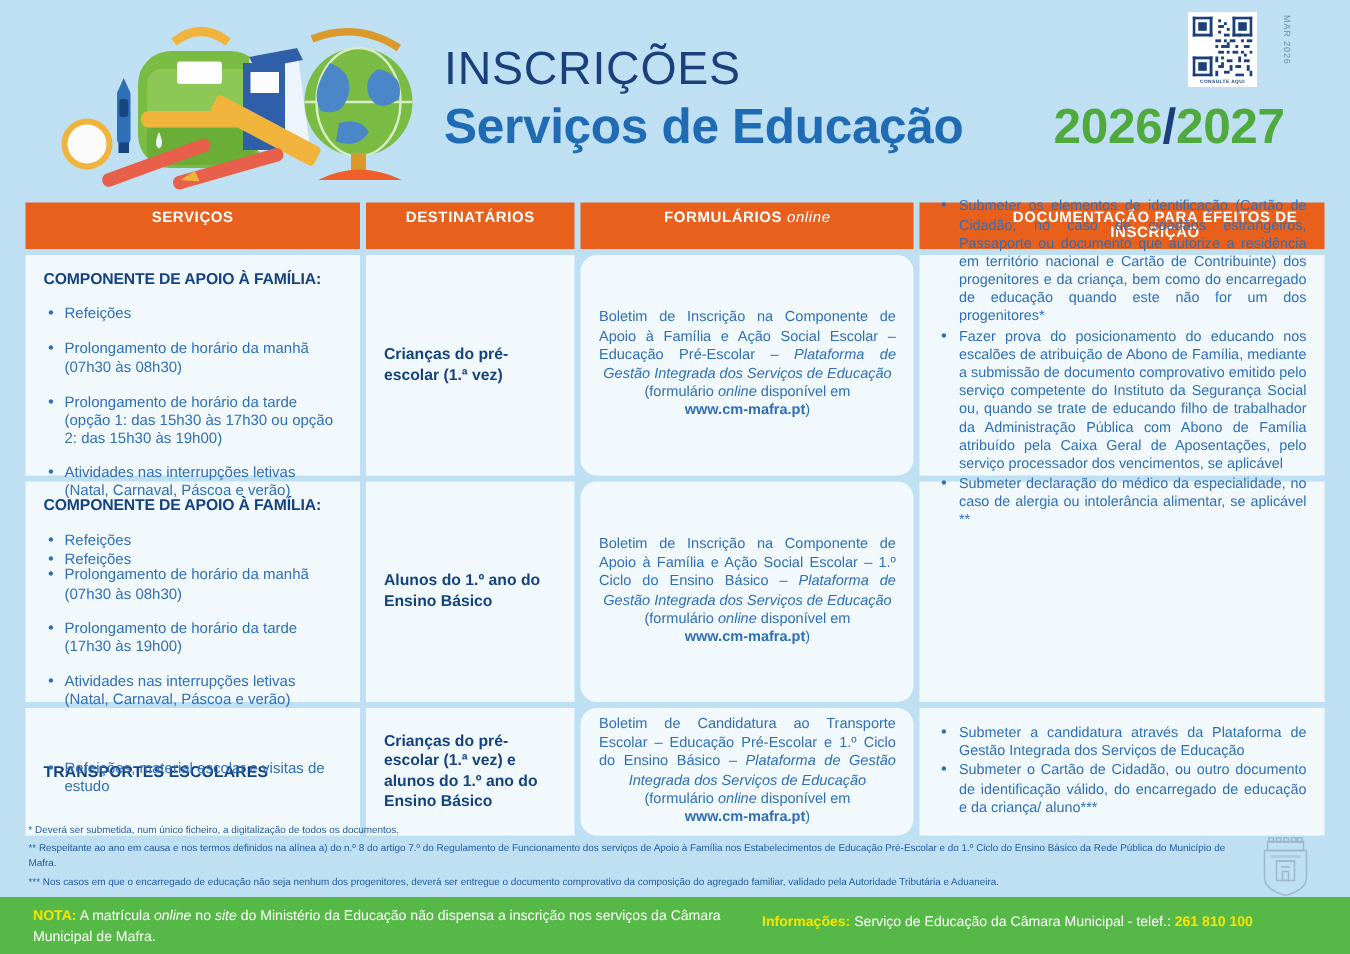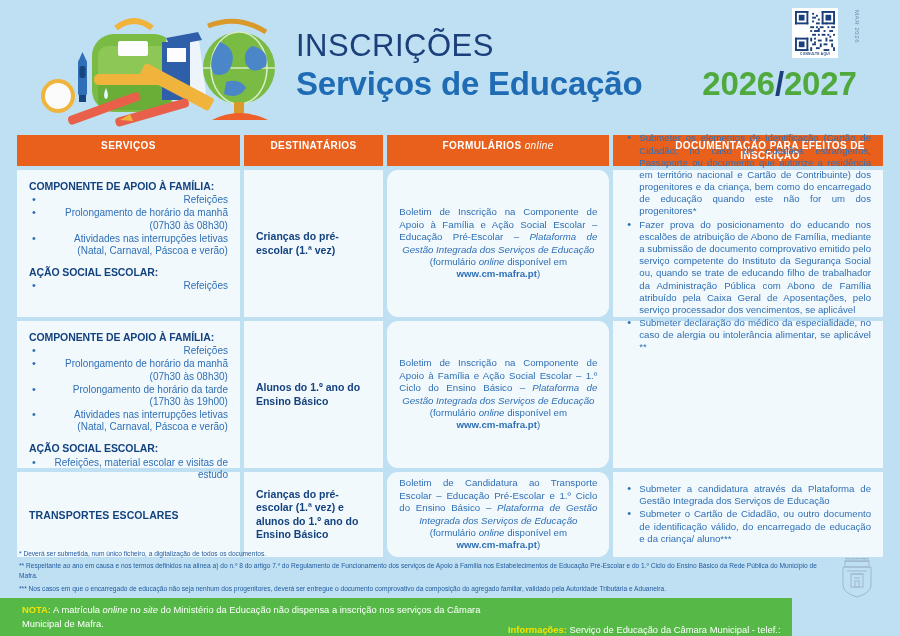--- a/index.html
+++ b/index.html
@@ -146,22 +146,21 @@
   }
   .cat2 { margin-top: 9px; }
 
   ul.bul { list-style: none; margin: 1px 0 0 0; }
   ul.bul li {
     position: relative;
     font-size: 10px;
     line-height: 1.22;
     color: #2f6fb5;
     padding-left: 14px;
-    margin-top: 1px;
-    text-align: right;
+    margin-top: 11px;
   }
   ul.bul li::before {
     content: "•";
     position: absolute;
     left: 3px; top: -1px;
     font-size: 11px;
     color: #2f6fb5;
   }
 
   .dest {
@@ -219,41 +218,40 @@
   .crest {
     position: absolute;
     right: 26px; top: 558px;
     width: 34px; height: 40px;
   }
 
   
   .greenbar {
     position: absolute;
     left: 0; bottom: 0;
-    width: 792px; height: 38px;
+    width: 900px; height: 38px;
     background: #56b947;
     display: flex;
     align-items: center;
   }
   .note-left {
     position: absolute;
     left: 22px; top: 5px;
     width: 470px;
     font-size: 9.4px;
     color: #ffffff;
     line-height: 1.45;
   }
   .note-left b { color: #f5e400; }
   .note-left .it { font-style: italic; }
   .info-right {
     position: absolute;
     left: 508px; top: 10px;
     font-size: 9.4px;
     color: #ffffff;
-    margin-top: 16px;
   }
   .info-right b { color: #f5e400; }
   .info-right .tel { color: #f5e400; font-weight: bold; }
 </style>
 </head>
 <body>
 
 <div class="poster">
 
   <div class="header">
@@ -399,20 +397,21 @@
       <div class="th col3"><span>FORMULÁRIOS </span><span class="it">online</span></div>
       <div class="th col4">DOCUMENTAÇÃO PARA EFEITOS DE INSCRIÇÃO</div>
     </div>
 
     <div class="trow r1">
       <div class="cell c1">
         <div class="cat">COMPONENTE DE APOIO À FAMÍLIA:</div>
         <ul class="bul">
           <li>Refeições</li>
           <li>Prolongamento de horário da manhã (07h30 às 08h30)</li>
+          <li>Prolongamento de horário da tarde (opção 1: das 15h30 às 17h30 ou opção 2: das 15h30 às 19h00)</li>
           <li>Atividades nas interrupções letivas (Natal, Carnaval, Páscoa e verão)</li>
         </ul>
         <div class="cat cat2">AÇÃO SOCIAL ESCOLAR:</div>
         <ul class="bul">
           <li>Refeições</li>
         </ul>
       </div>
       <div class="cell c2">
         <div class="dest">Crianças do pré-escolar (1.ª vez)</div>
       </div>

